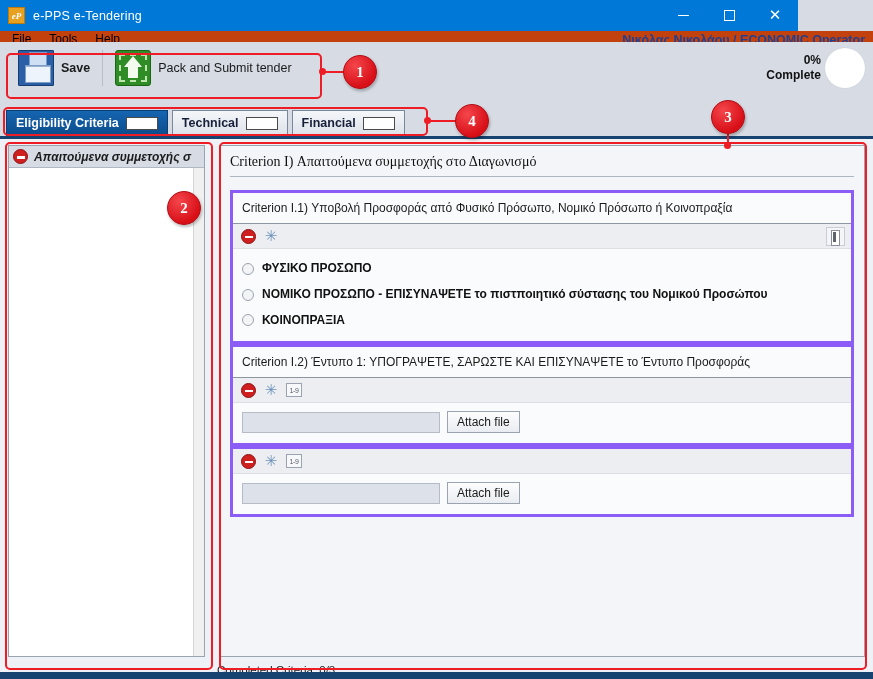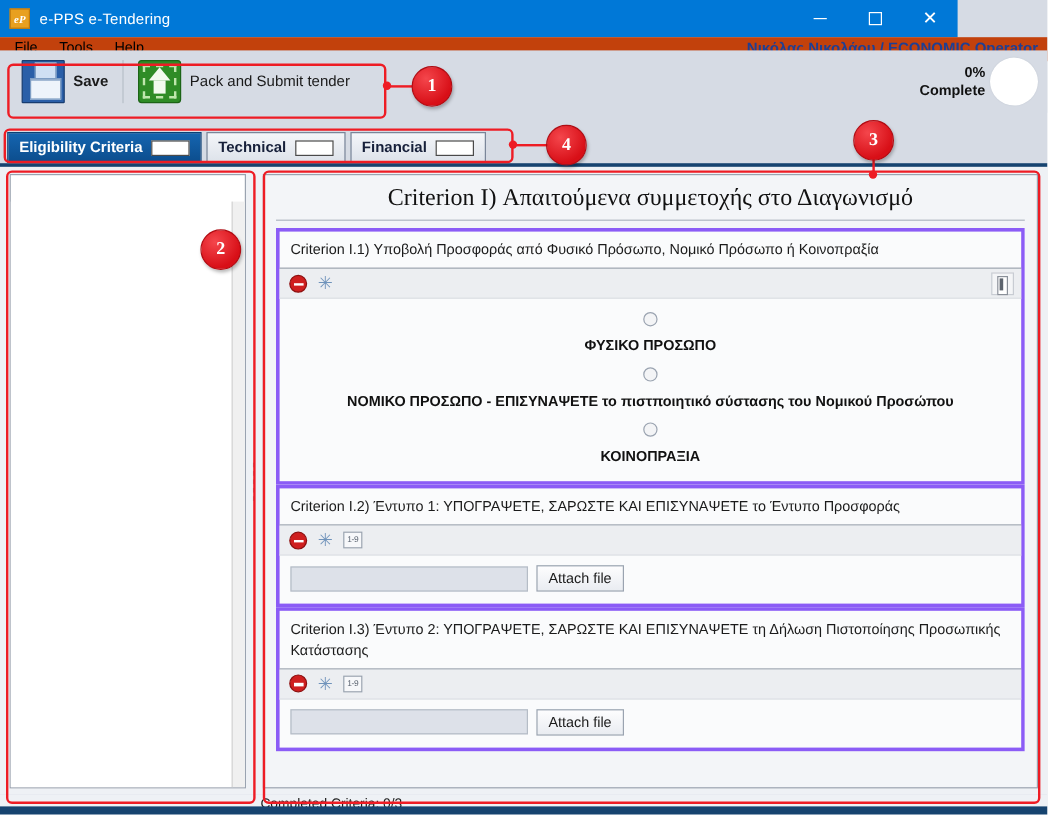--- a/index.html
+++ b/index.html
@@ -205,23 +205,22 @@
   
   .critpanel {
     position: absolute; left: 219px; top: 6px; width: 646px; height: 512px;
     background: #f3f5f8;
     border: 1px solid #9aa3b0;
   }
   .crit-title {
     margin: 8px 10px 0 10px;
     padding-bottom: 6px;
     border-bottom: 1px solid #aeb6c1;
-    font-size: 20px; color: #111;
+    font-size: 14px; color: #111;
     font-family: "Liberation Serif", serif;
-    text-align: center;
   }
   .crit-scroll {
     position:absolute; left: 10px; top: 44px; right: 10px; bottom: 8px;
     overflow: hidden;
   }
 
   .card {
     background: #fafbfc;
     border: 3px solid #8b5cf6;
     margin-bottom: 0;
@@ -273,21 +272,20 @@
   }
   .ico-attachdoc::after {
     content:""; position:absolute; left: 5.5px; top: 4px; width: 3px; height: 10px;
     background: #5d646e;
   }
 
   
   .radio-row {
     display: flex; align-items: center; gap: 8px;
     margin: 3px 0 9px 0;
-    flex-direction: column;
   }
   .radio-row:last-child { margin-bottom: 2px; }
   .radio {
     width: 12px; height: 12px; border-radius: 50%;
     border: 1px solid #9aa3b0; background: #f3f4f6; flex: none;
   }
   .radio-label { font-size: 12px; font-weight: bold; color: #111; line-height: 1.4; }
 
   
   .attach-row { display: flex; align-items: center; gap: 7px; }
@@ -399,20 +397,24 @@
     </div>
     <div class="tab">
       <span>Financial</span>
       <span class="tab-badge"></span>
     </div>
   </div>
 
   <div class="bodyzone">
 
     <div class="treepanel">
+      <div class="tree-head">
+        <span class="ico-noentry"></span>
+        <span class="tree-head-label">Απαιτούμενα συμμετοχής σ</span>
+      </div>
       <div class="tree-body"></div>
       <div class="tree-sb"></div>
     </div>
 
     <div class="splitter">
       <div class="dots"></div>
     </div>
 
     <div class="critpanel">
       <div class="crit-title">Criterion I) Απαιτούμενα συμμετοχής στο Διαγωνισμό</div>
@@ -450,21 +452,20 @@
           </div>
           <div class="card-body">
             <div class="attach-row">
               <input class="attach-input" type="text" placeholder="" style="">
               <button class="attach-btn">Attach file</button>
             </div>
           </div>
         </div>
 
         <div class="card">
-          <div class="card-head">Criterion I.3) Έντυπο 2: ΥΠΟΓΡΑΨΕΤΕ, ΣΑΡΩΣΤΕ ΚΑΙ ΕΠΙΣΥΝΑΨΕΤΕ τη Δήλωση Πιστοποίησης Προσωπικής Κατάστασης</div>
           <div class="card-tools">
             <span class="ico-noentry"></span>
             <span class="ico-asterisk">✳</span>
             <span class="ico-numrange">1-9</span>
           </div>
           <div class="card-body">
             <div class="attach-row">
               <input class="attach-input" type="text" placeholder="" style="">
               <button class="attach-btn">Attach file</button>
             </div>

